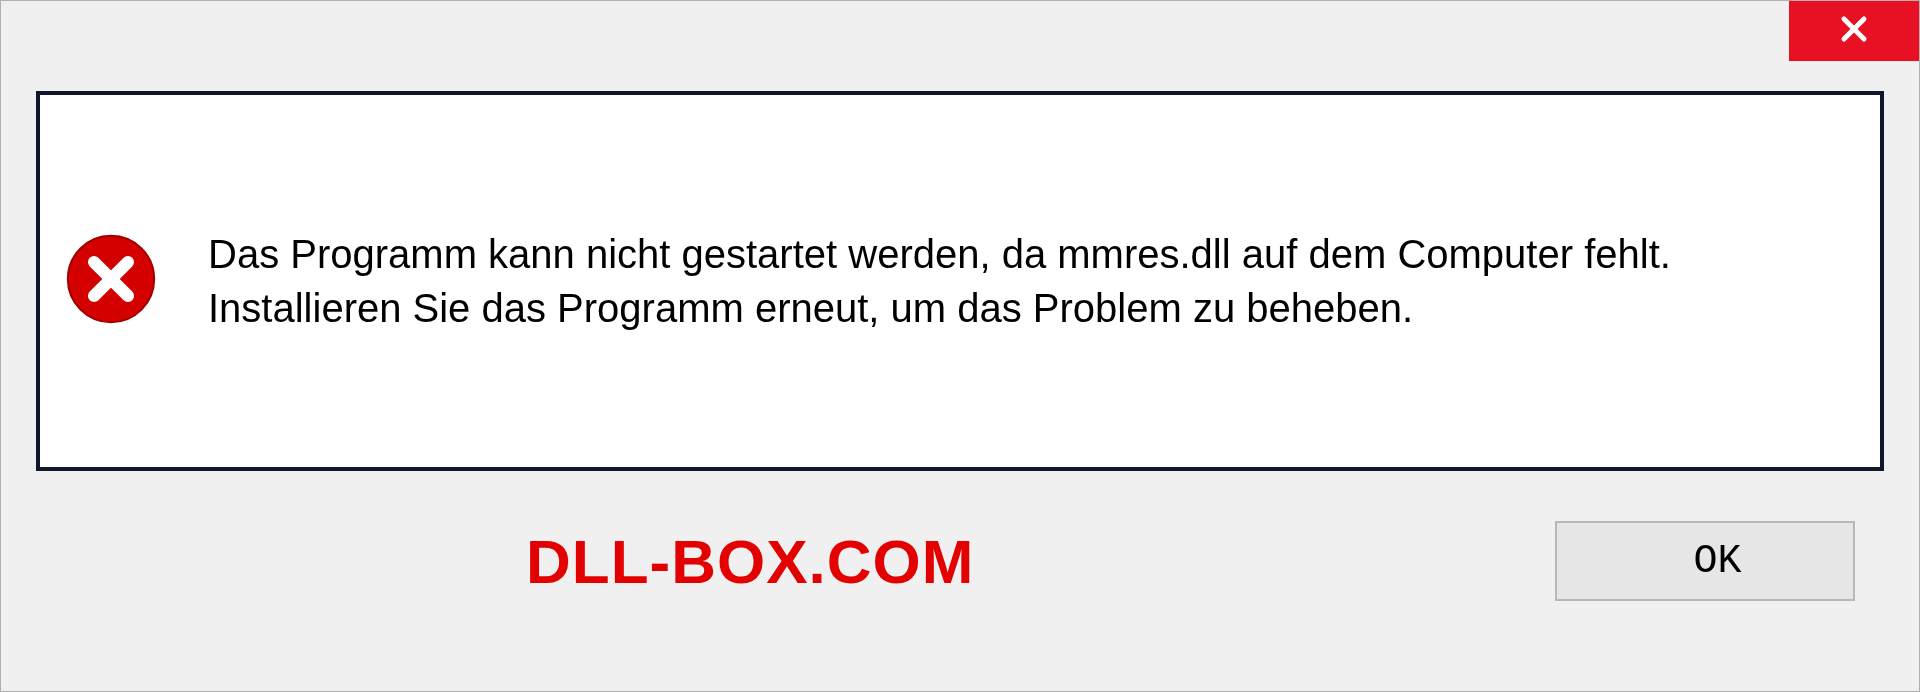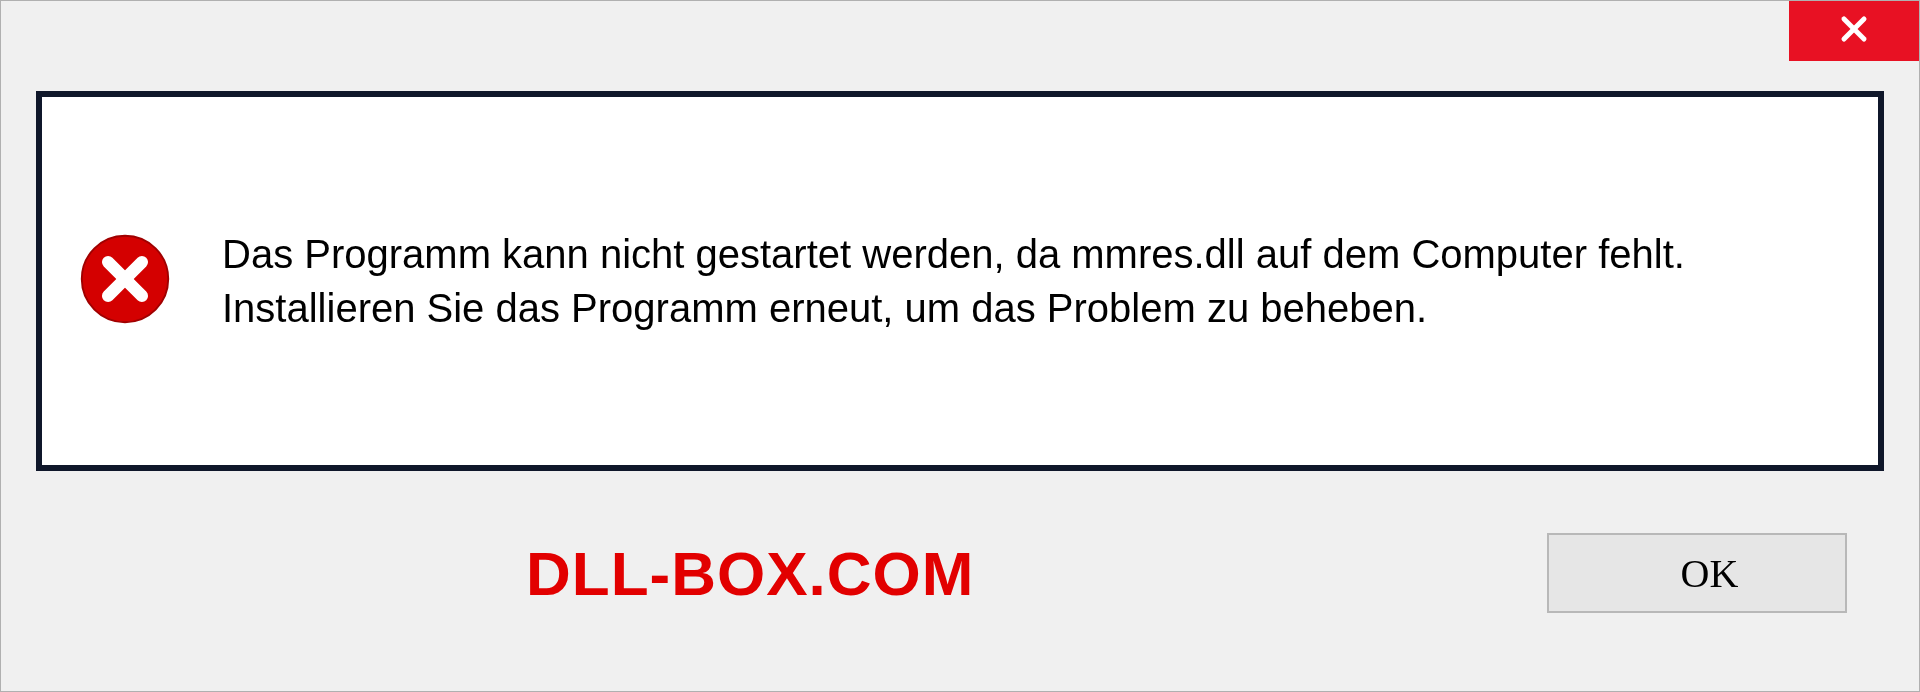--- a/index.html
+++ b/index.html
@@ -47,27 +47,27 @@
       display: flex;
       align-items: center;
       justify-content: center;
       cursor: pointer;
     }
     .close-button svg {
       width: 32px;
       height: 32px;
     }
     .content-panel {
-      margin: 5px 35px 12px 35px;
+      margin: 5px 35px 0 35px;
       background: #ffffff;
-      border: 6px solid #0f172a;
+      border: 4px solid #0f172a;
       flex: 1;
       display: flex;
       align-items: center;
-      padding: 0 36px;
+      padding: 0 24px;
       max-height: 380px;
     }
     .error-icon {
       flex-shrink: 0;
       margin-right: 50px;
     }
     .error-icon svg {
       width: 94px;
       height: 94px;
     }
@@ -98,22 +98,22 @@
       width: 300px;
       height: 80px;
       background: #e6e6e6;
       border: 2px solid #b8b8b8;
       font-size: 40px;
       color: #000000;
       display: flex;
       align-items: center;
       justify-content: center;
       cursor: pointer;
-      font-family: Liberation Serif, serif;
-      margin-right: 32px;
+      font-family: Liberation Mono, monospace;
+      margin-right: 24px;
       padding-left: 25px;
     }
   </style>
 </head>
 <body>
 
 <div class="dialog">
   <div class="titlebar">
     <div class="close-button">
       <span>

